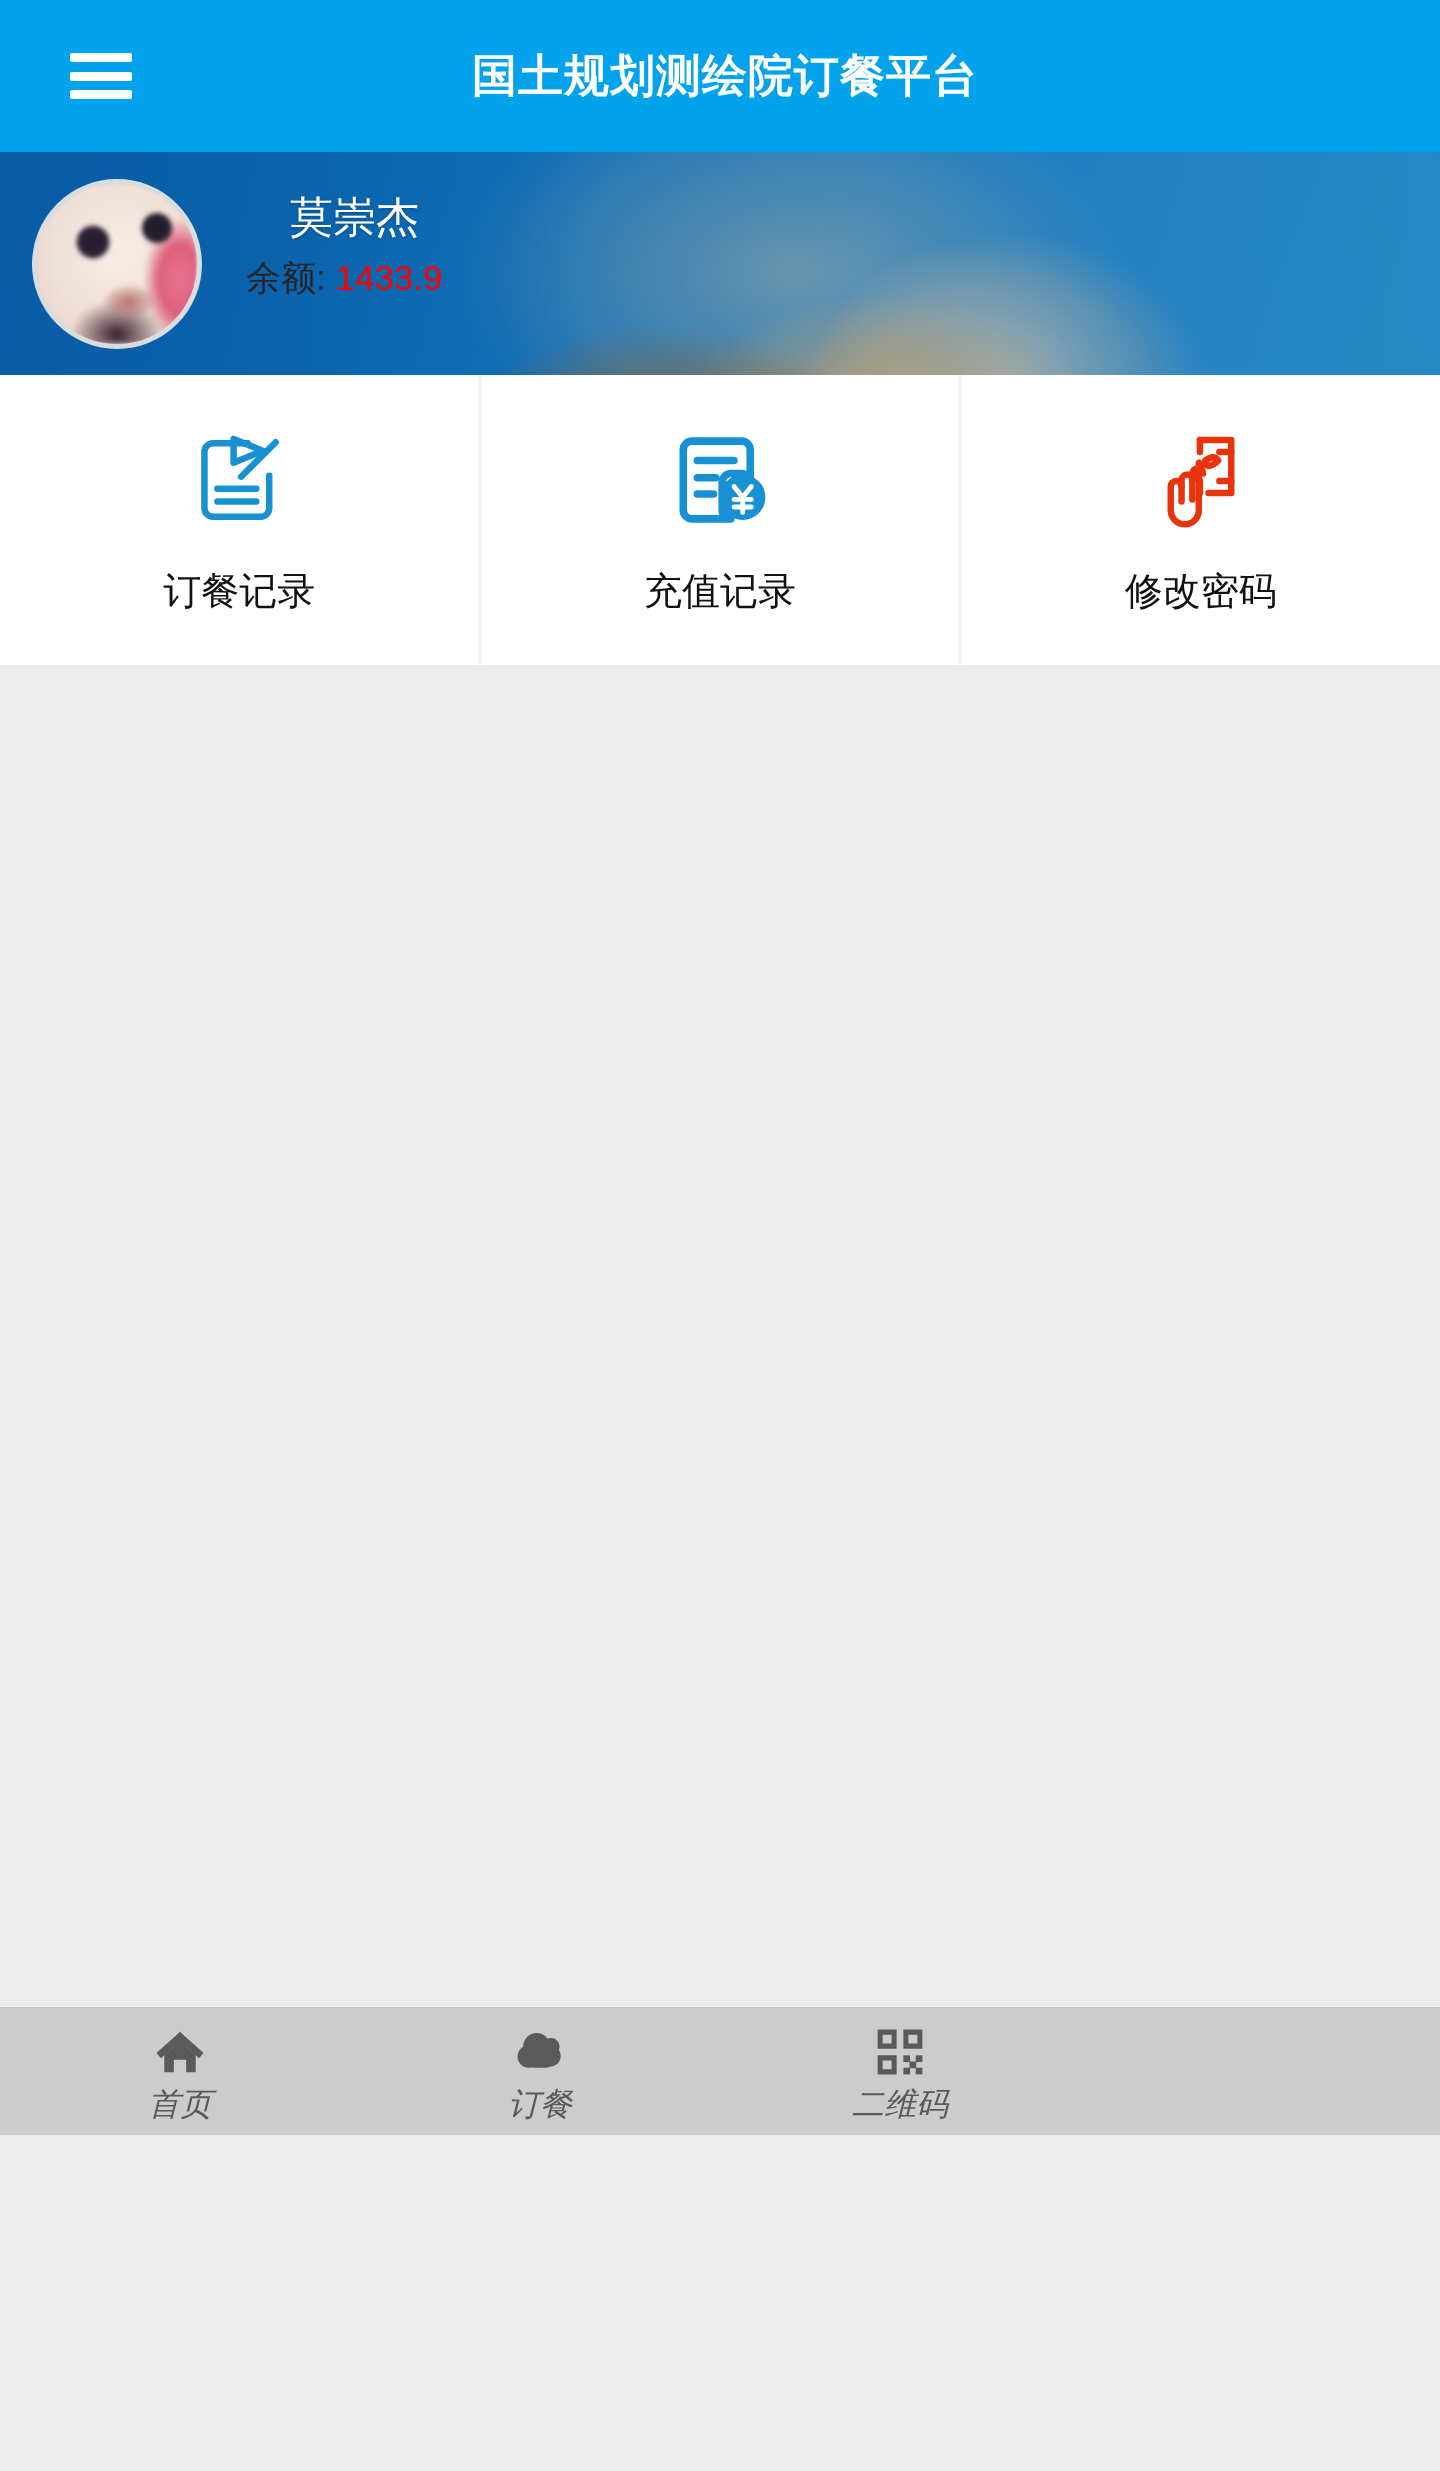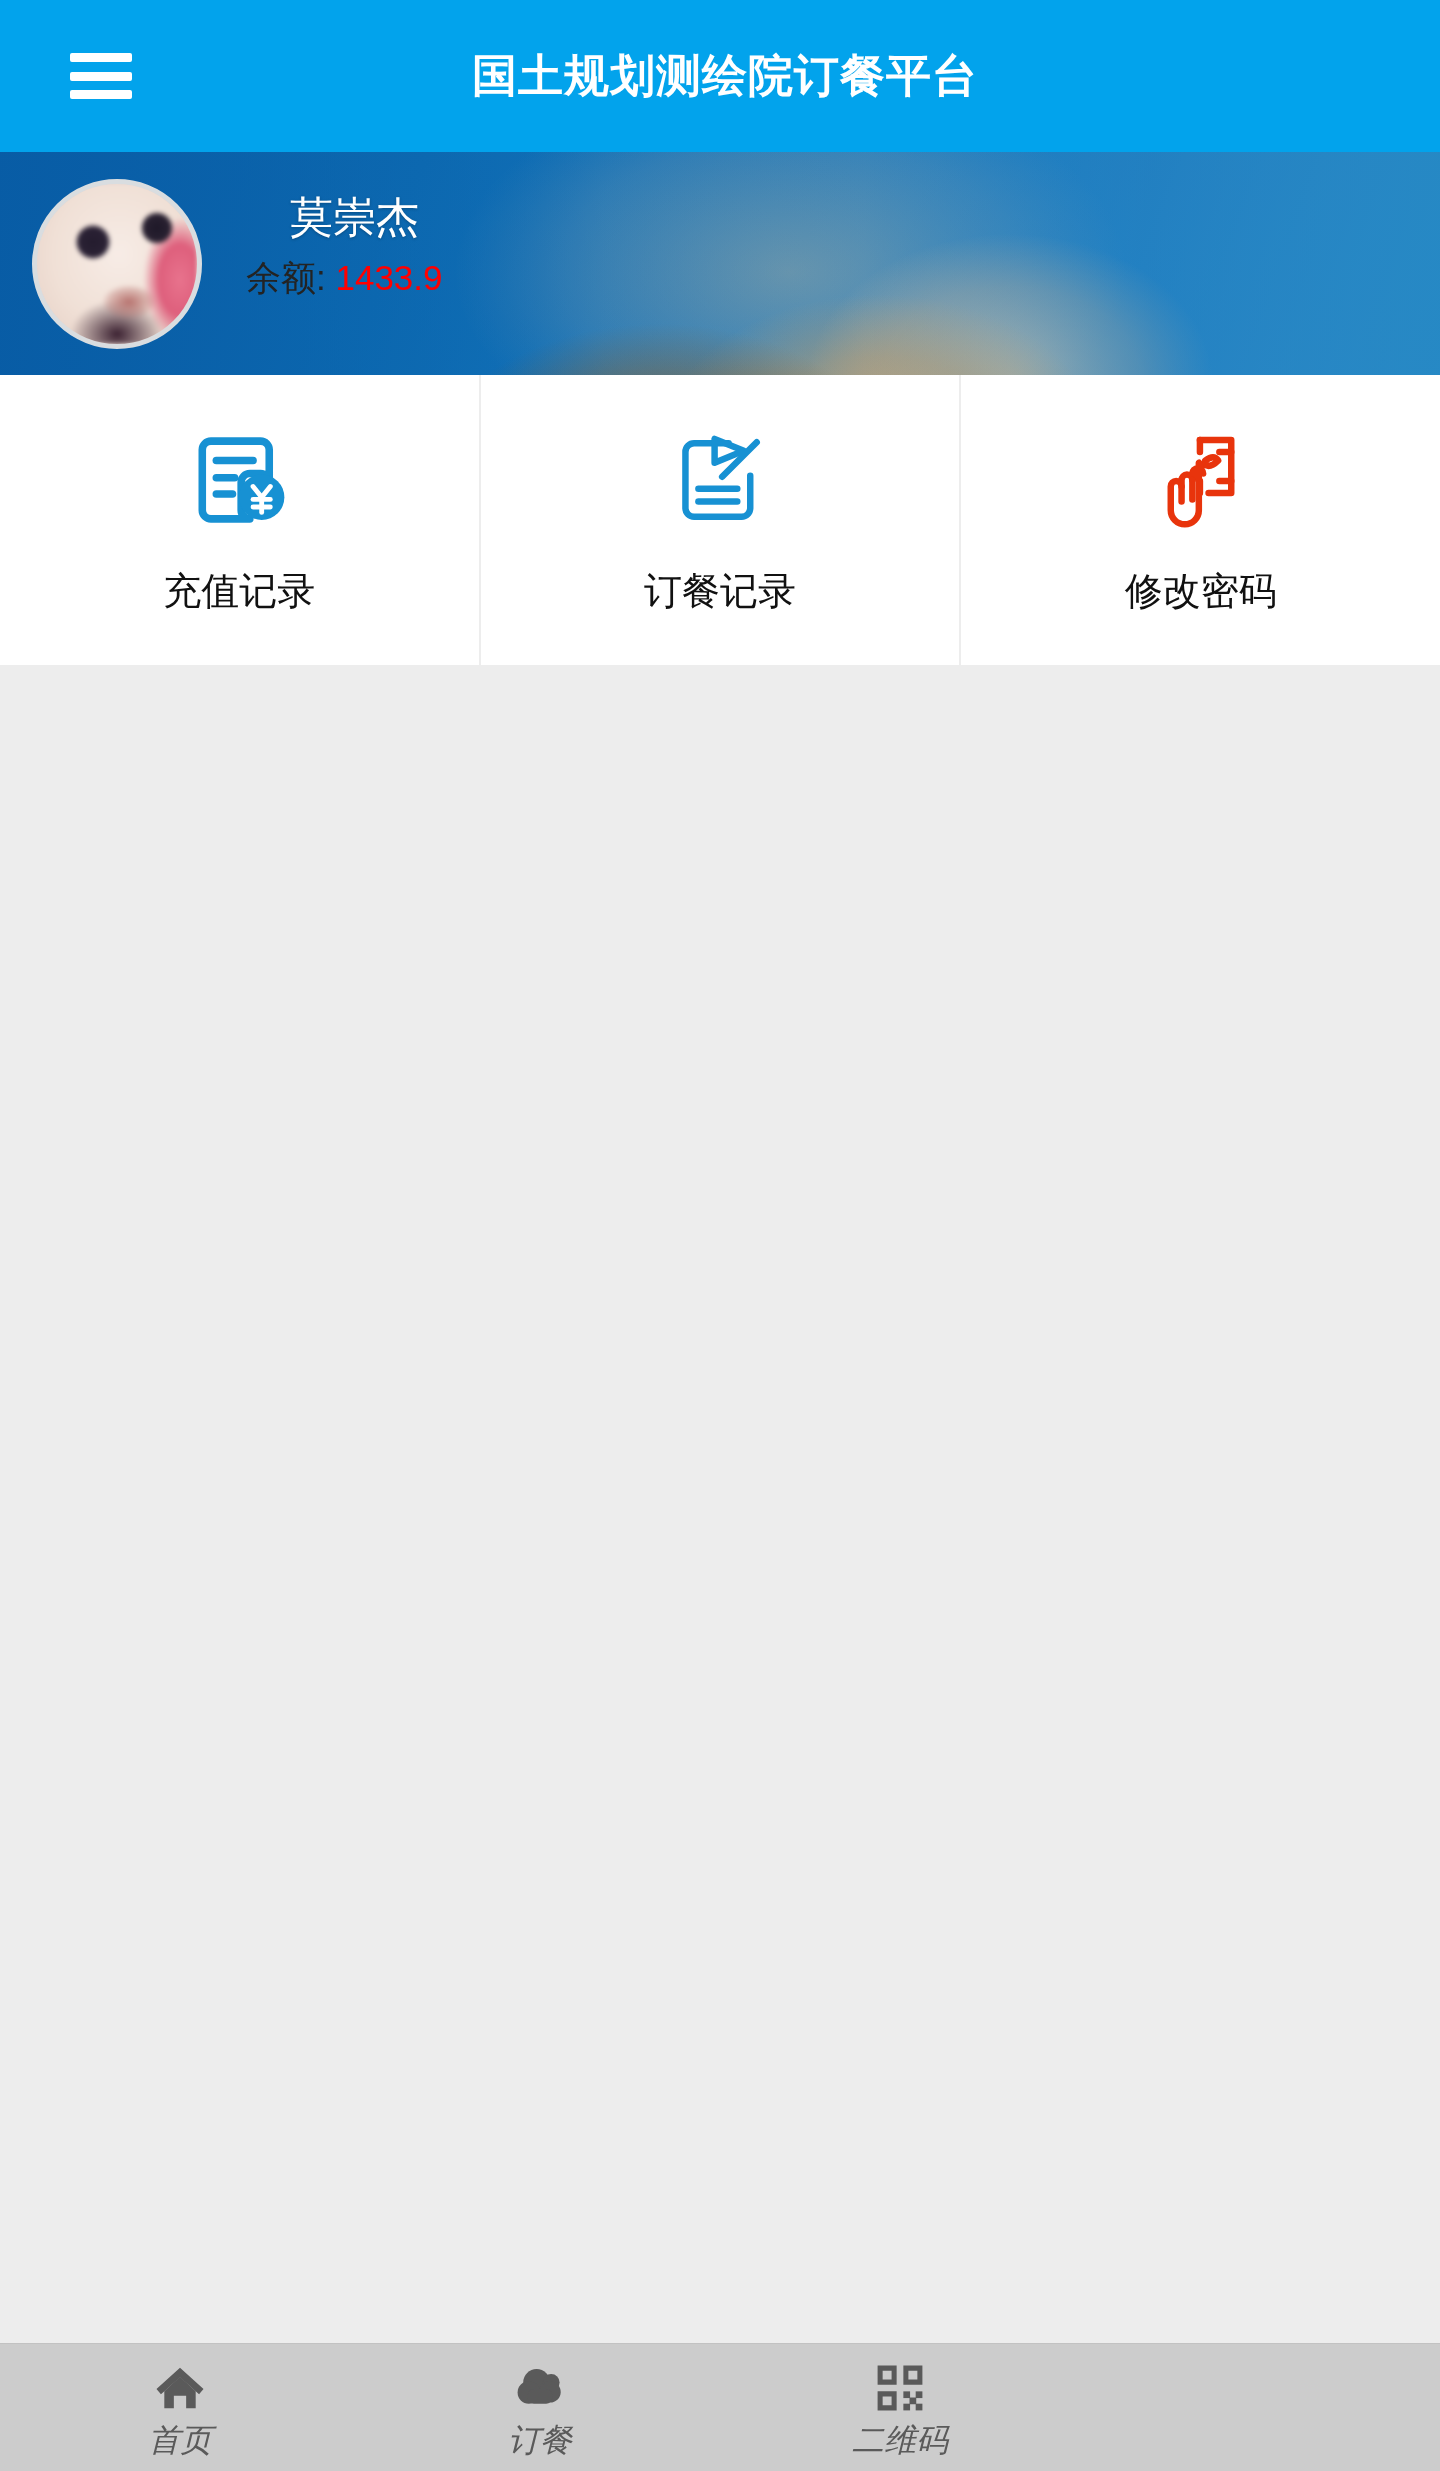--- a/index.html
+++ b/index.html
@@ -1,21 +1,21 @@
 <!DOCTYPE html>
 <html><head>
 <meta charset="utf-8">
 <style>
   * { margin:0; padding:0; box-sizing:border-box; }
   html, body {
     width:1440px; height:2471px;
     font-family:"Liberation Sans","DejaVu Sans",sans-serif;
     background:#ededed; overflow:hidden;
   }
-  #app { position:relative; width:1440px; height:2471px; background:#ededed; }
+  #app { position:relative; width:1440px; height:2135px; background:#ededed; }
 
   
   .header {
     position:absolute; top:0; left:0; width:1440px; height:152px;
     background:#02A3EC; display:flex; align-items:center;
   }
   .hamburger {
     position:absolute; left:70px; top:50%; transform:translateY(-50%);
     width:62px; height:46px; display:flex; flex-direction:column;
     justify-content:space-between; cursor:pointer;
@@ -125,53 +125,53 @@
     <div class="profile-info">
       <div class="profile-name">莫崇杰</div>
       <div class="profile-balance">
         <span class="balance-label">余额:</span>
         <span class="balance-value">1433.9</span>
       </div>
     </div>
   </div>
 
   <div class="grid">
+
+    <div class="grid-cell">
+      <div class="cell-icon">
+        <svg viewBox="0 0 100 100" fill="none" stroke="#1791D3" stroke-width="6" stroke-linecap="round" stroke-linejoin="round">
+          <path d="M58 16 H26 a8 8 0 0 0 -8 8 V76 a8 8 0 0 0 8 8 H70 a8 8 0 0 0 8 -8 V46"></path>
+          <path d="M45 12 L45 34 L72 23 Z" fill="none"></path>
+          <path d="M84 15 L52 47"></path>
+          <path d="M30 58 H66"></path>
+          <path d="M30 70 H66"></path>
+        </svg>
+      </div>
+      <div class="cell-label">订餐记录</div>
+    </div>
 
     <div class="grid-cell">
       <div class="cell-icon">
         <svg viewBox="0 0 100 100">
           <path d="M24 14 H70 a8 8 0 0 1 8 8 V52 a8 8 0 0 0 -8 -8 H60 a8 8 0 0 0 -8 8 V78 a8 8 0 0 0 8 8 H24 a8 8 0 0 1 -8 -8 V22 a8 8 0 0 1 8 -8 Z" fill="none" stroke="#1791D3" stroke-width="7" stroke-linejoin="round"></path>
           <path d="M29 32 H63" stroke="#1791D3" stroke-width="7" stroke-linecap="round"></path>
           <path d="M29 48 H46" stroke="#1791D3" stroke-width="7" stroke-linecap="round"></path>
           <path d="M29 63 H44" stroke="#1791D3" stroke-width="7" stroke-linecap="round"></path>
           <circle cx="71" cy="66" r="21" fill="#1791D3"></circle>
           <g stroke="#ffffff" stroke-width="4.5" stroke-linecap="round" fill="none">
             <path d="M63 56 L71 66 L79 56"></path>
             <path d="M63 68 H79"></path>
             <path d="M63 75 H79"></path>
             <path d="M71 66 V80"></path>
           </g>
         </svg>
       </div>
       <div class="cell-label">充值记录</div>
     </div>
 
-    <div class="grid-cell">
-      <div class="cell-icon">
-        <svg viewBox="0 0 100 100" fill="none" stroke="#1791D3" stroke-width="6" stroke-linecap="round" stroke-linejoin="round">
-          <path d="M58 16 H26 a8 8 0 0 0 -8 8 V76 a8 8 0 0 0 8 8 H70 a8 8 0 0 0 8 -8 V46"></path>
-          <path d="M45 12 L45 34 L72 23 Z" fill="none"></path>
-          <path d="M84 15 L52 47"></path>
-          <path d="M30 58 H66"></path>
-          <path d="M30 70 H66"></path>
-        </svg>
-      </div>
-      <div class="cell-label">订餐记录</div>
-    </div>
-
 
     <div class="grid-cell">
       <div class="cell-icon">
         <svg viewBox="0 0 100 100" fill="none" stroke="#E8340C" stroke-width="6" stroke-linecap="round" stroke-linejoin="round">
           <path d="M49 13 H78 V62 H57"></path>
           <path d="M49 13 V24 M78 24 H67 M78 51 H67 M49 62 V51"></path>
           <path d="M54 32 q8 -6 12 0 q-8 8 -14 3"></path>
           <path d="M48 34 V78 a13 13 0 0 1 -26 0 V56 a5 5 0 0 1 10 0 V50 a5 5 0 0 1 10 0 V44 a5 5 0 0 1 10 0 Z"></path>
           <path d="M32 56 V70 M42 50 V68"></path>
         </svg>

